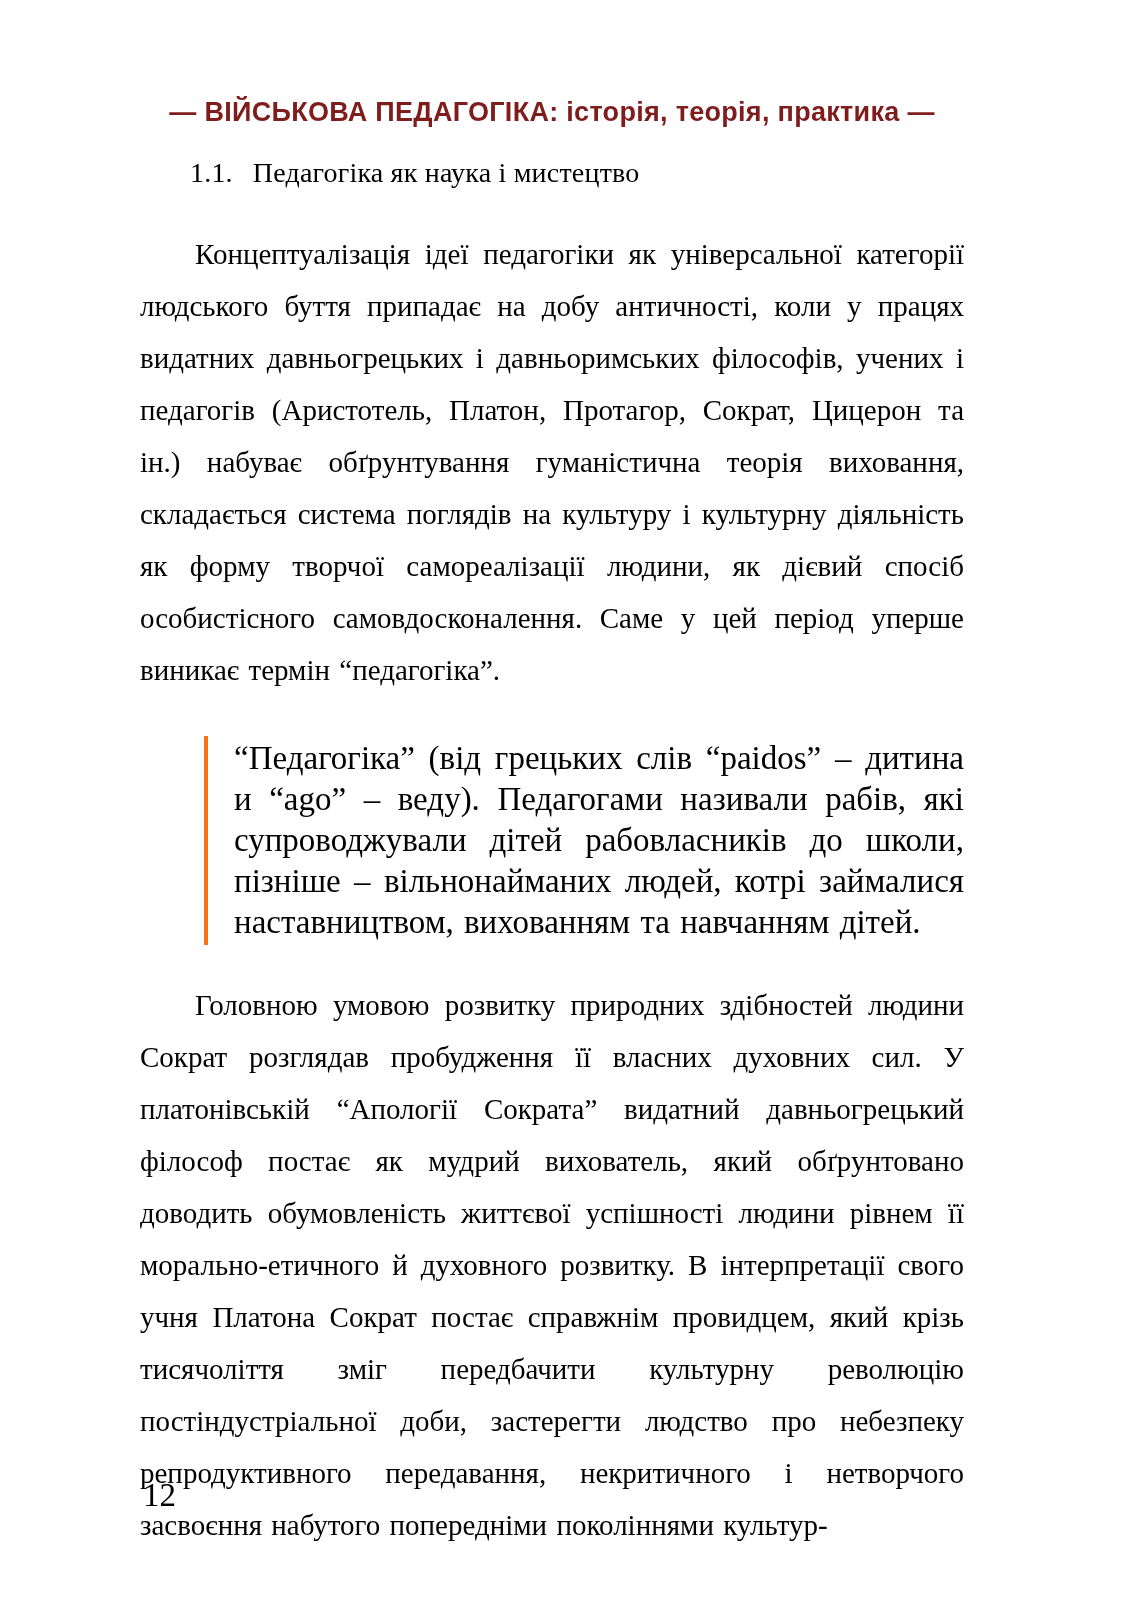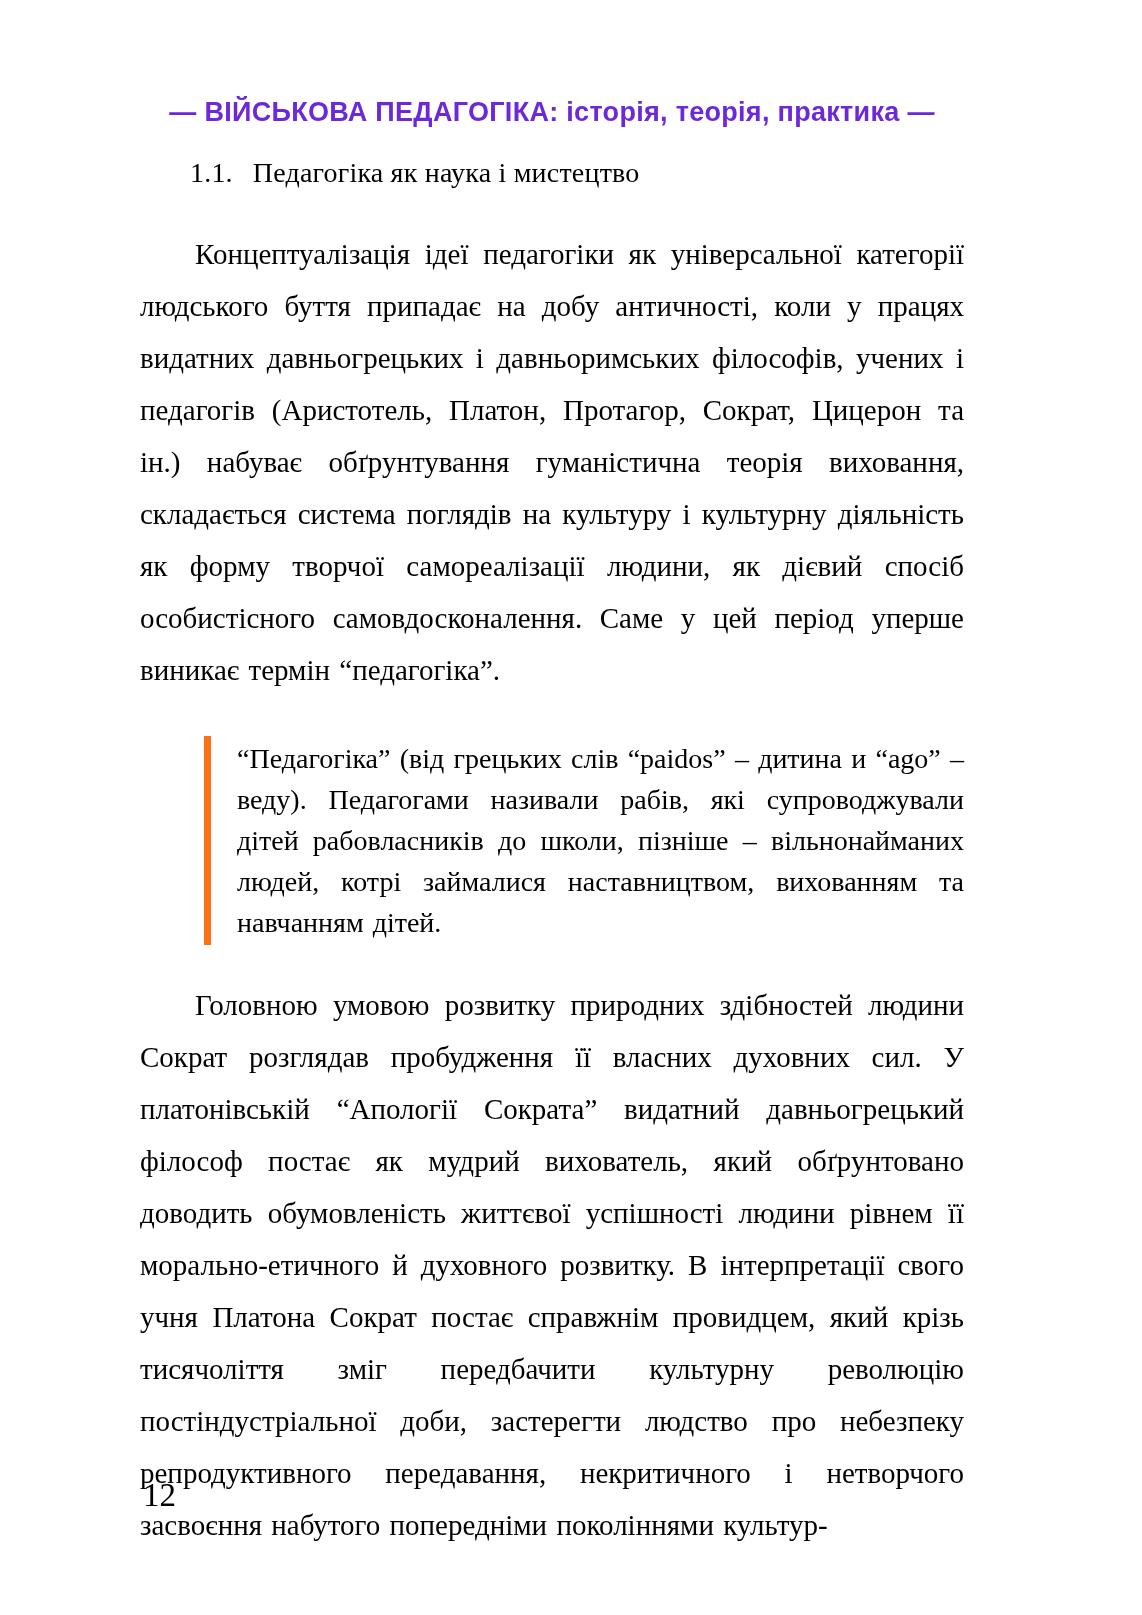--- a/index.html
+++ b/index.html
@@ -17,21 +17,21 @@
     padding: 96px 178px 0 140px;
     font-family: "Liberation Serif", serif;
     color: #000000;
     overflow: hidden;
   }
   .running-header {
     font-family: "Liberation Sans", sans-serif;
     font-weight: bold;
     font-size: 27px;
     line-height: 32px;
-    color: #6d28d9;
+    color: #7f1d1d;
     text-align: center;
     letter-spacing: 0.3px;
     margin: 0 0 26px 0;
     white-space: nowrap;
   }
   .section-heading {
     font-size: 28px;
     line-height: 38px;
     font-weight: normal;
     margin: 0 0 36px 50px;
@@ -45,22 +45,22 @@
     font-size: 29px;
     line-height: 52px;
     text-align: justify;
     text-indent: 55px;
     margin: 0 0 30px 0;
     word-spacing: 2px;
   }
   .definition-quote {
     margin: 40px 0 34px 64px;
     padding: 2px 0 2px 26px;
-    border-left: 7px solid #f97316;
-    font-size: 28px;
+    border-left: 4px solid #f97316;
+    font-size: 33px;
     line-height: 41px;
     text-align: justify;
     word-spacing: 2px;
   }
   .page-number {
     position: absolute;
     left: 143px;
     top: 1478px;
     font-size: 33px;
     line-height: 34px;

